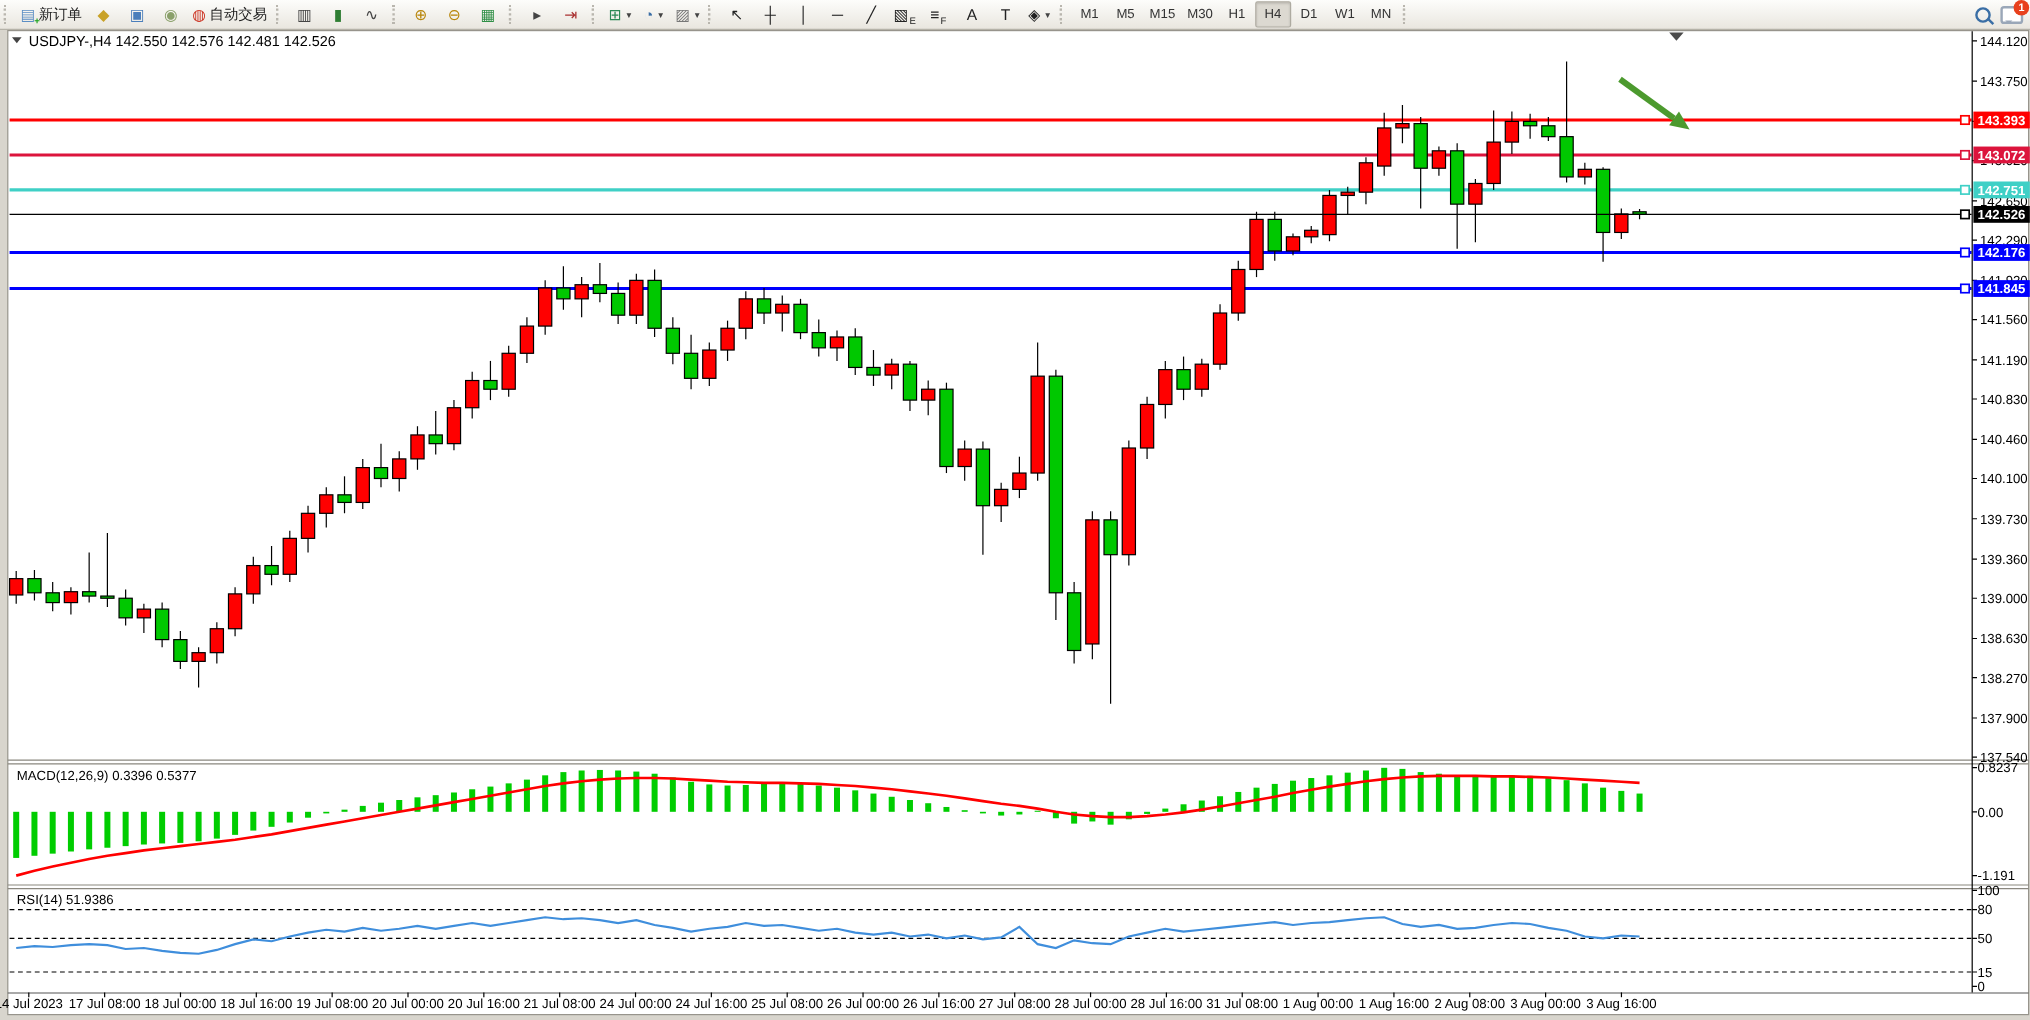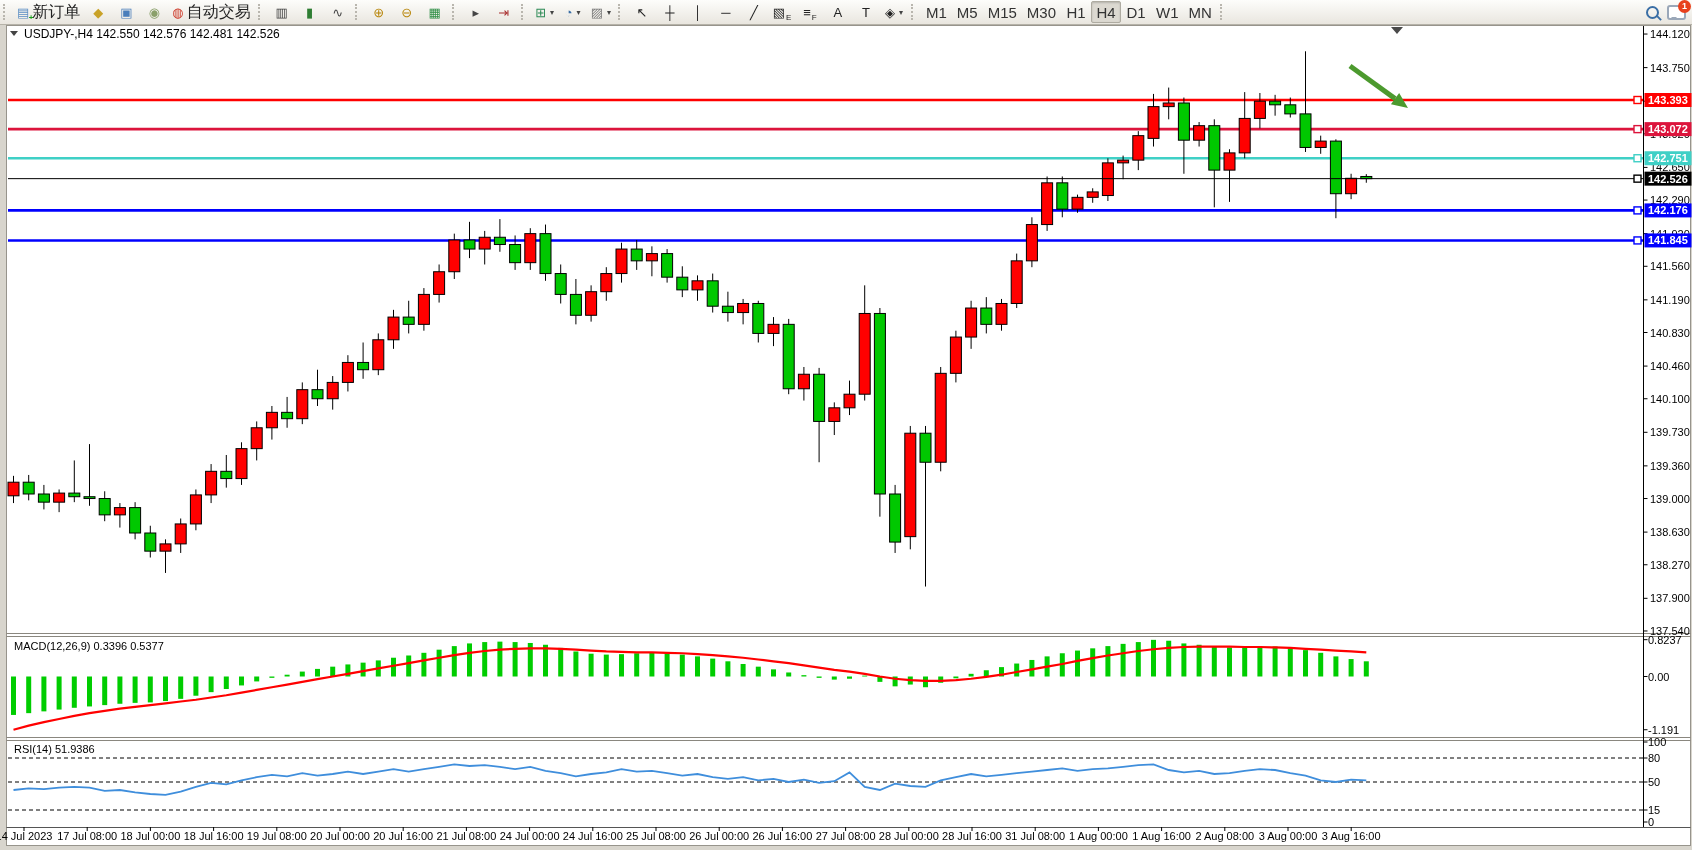--- a/index.html
+++ b/index.html
@@ -5,22 +5,22 @@
   html,body{margin:0;padding:0;}
   body{width:1692px;height:850px;background:#d8d5cd;font-family:"Liberation Sans",sans-serif;overflow:hidden;position:relative;}
   #toolbar{position:absolute;left:0;top:0;width:1692px;height:24px;background:linear-gradient(#fdfdfb,#e9e6df);border-bottom:1px solid #b5b2a8;display:flex;align-items:center;font-size:12px;color:#222;z-index:5;}
   .tb-grip{width:4px;height:16px;border-left:2px dotted #b9b6ae;margin:0 4px 0 3px;}
   .tb-btn{height:20px;min-width:20px;display:flex;align-items:center;justify-content:center;padding:0 3px;border:1px solid transparent;border-radius:2px;gap:3px;cursor:default;white-space:nowrap;}
   .tb-btn.pressed{background:#dcd9d1;border-color:#aeab a1;border-color:#aeaba1;box-shadow:inset 0 1px 2px rgba(0,0,0,.18);}
   .tb-glyph{font-size:13px;line-height:1;position:relative;}
   .tb-overlay{position:absolute;right:-4px;bottom:-3px;font-size:8px;font-weight:bold;}
   .tb-sub{font-size:8px;margin-left:-2px;align-self:flex-end;}
   .tb-caret{font-size:8px;color:#444;margin-left:1px;}
-  .tb-label{font-size:16px;}
-  .tf-btn{font-size:15px;color:#333;padding:0 4px;}
+  .tb-label{font-size:12px;}
+  .tf-btn{font-size:11px;color:#333;padding:0 4px;}
   #tb-right{margin-left:auto;display:flex;align-items:center;margin-right:6px;gap:8px;}
   .search-ic{width:9px;height:9px;border:2px solid #3a6ea5;border-radius:50%;position:relative;}
   .search-ic::after{content:"";position:absolute;width:6px;height:2px;background:#3a6ea5;transform:rotate(45deg);right:-5px;bottom:-2px;}
   .chat-ic{width:15px;height:11px;border:2px solid #9aa7b8;border-radius:3px;position:relative;background:#fff;}
   .chat-ic::after{content:"";position:absolute;left:2px;bottom:-5px;border:3px solid transparent;border-top-color:#9aa7b8;}
   .badge{position:absolute;right:-7px;top:-7px;background:#e8401c;color:#fff;border-radius:50%;width:13px;height:13px;font-size:9px;font-weight:bold;display:flex;align-items:center;justify-content:center;}
   #chart-svg{position:absolute;left:0;top:0;}
   svg text{font-family:"Liberation Sans",sans-serif;}
 </style>
 </head>

